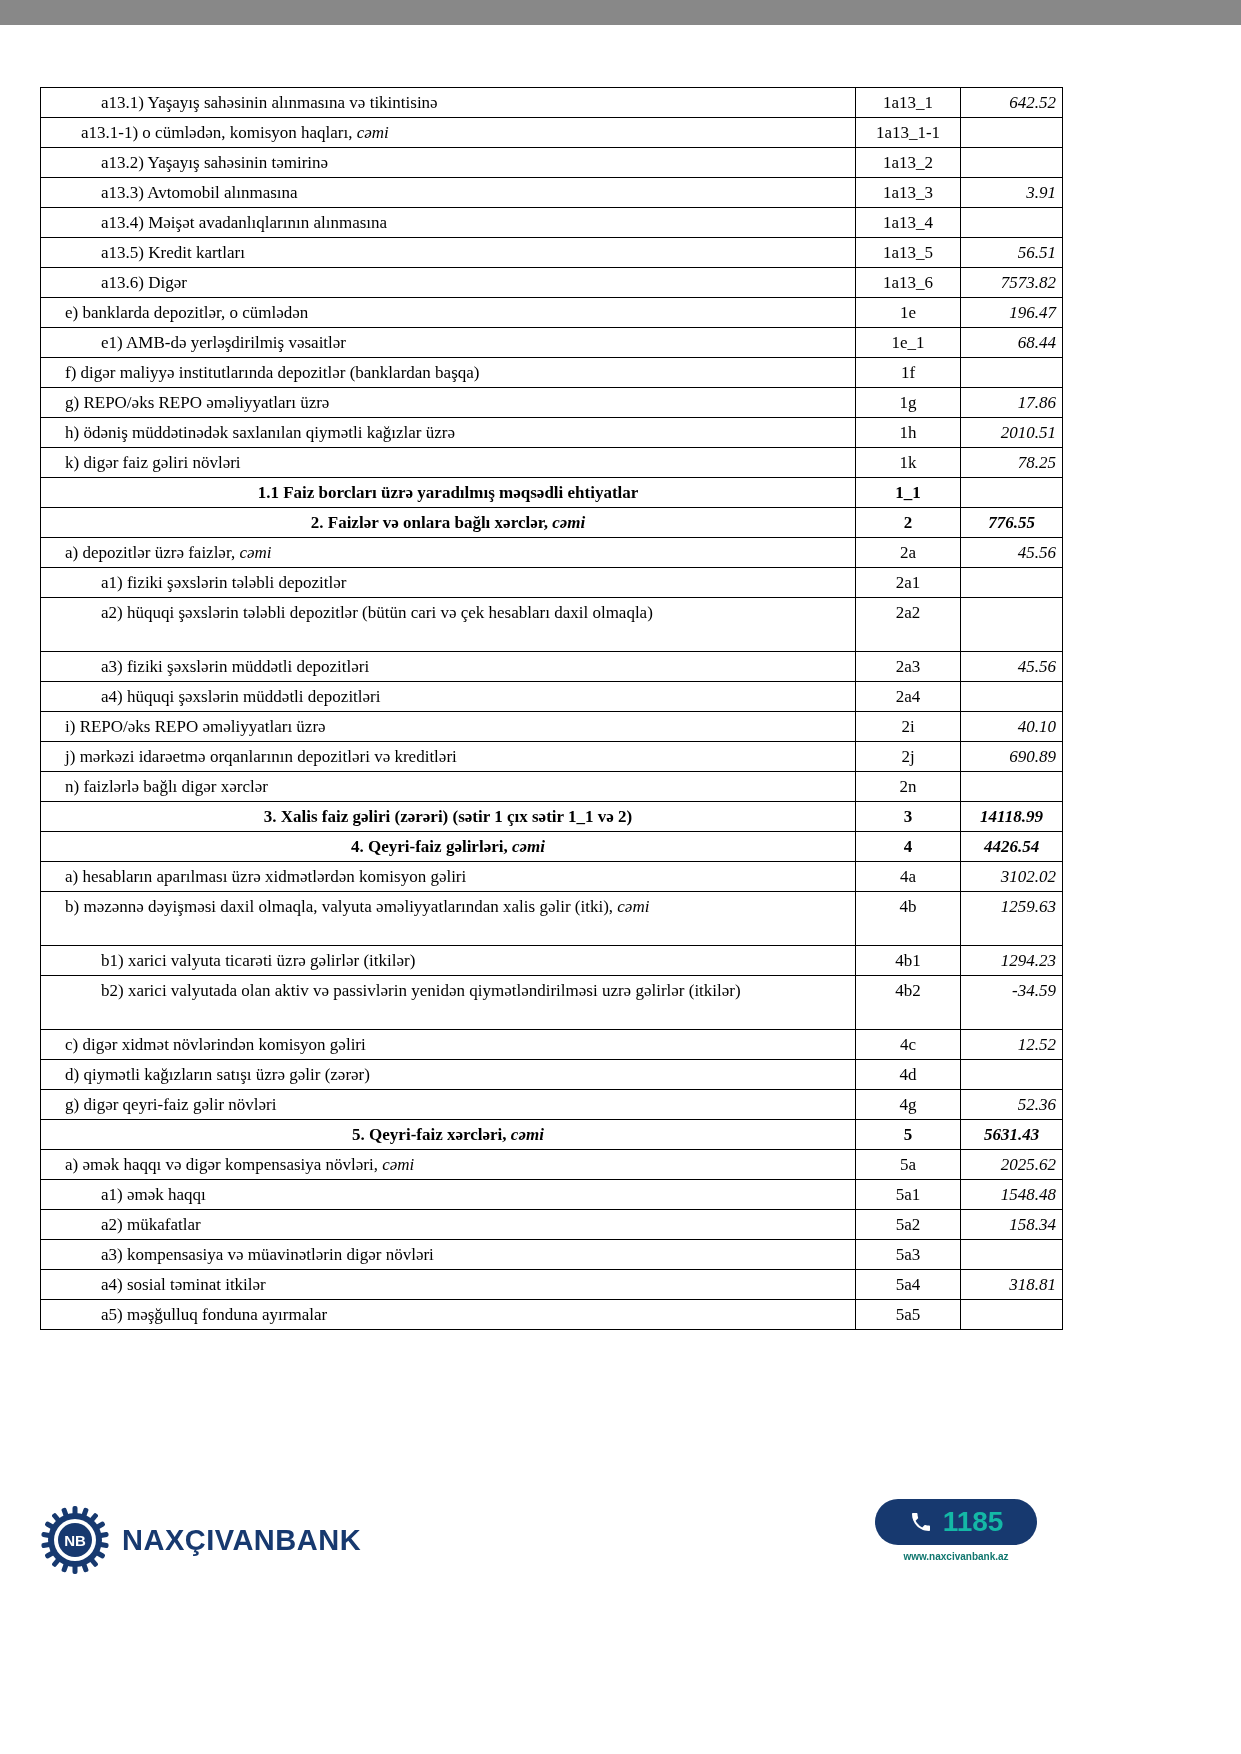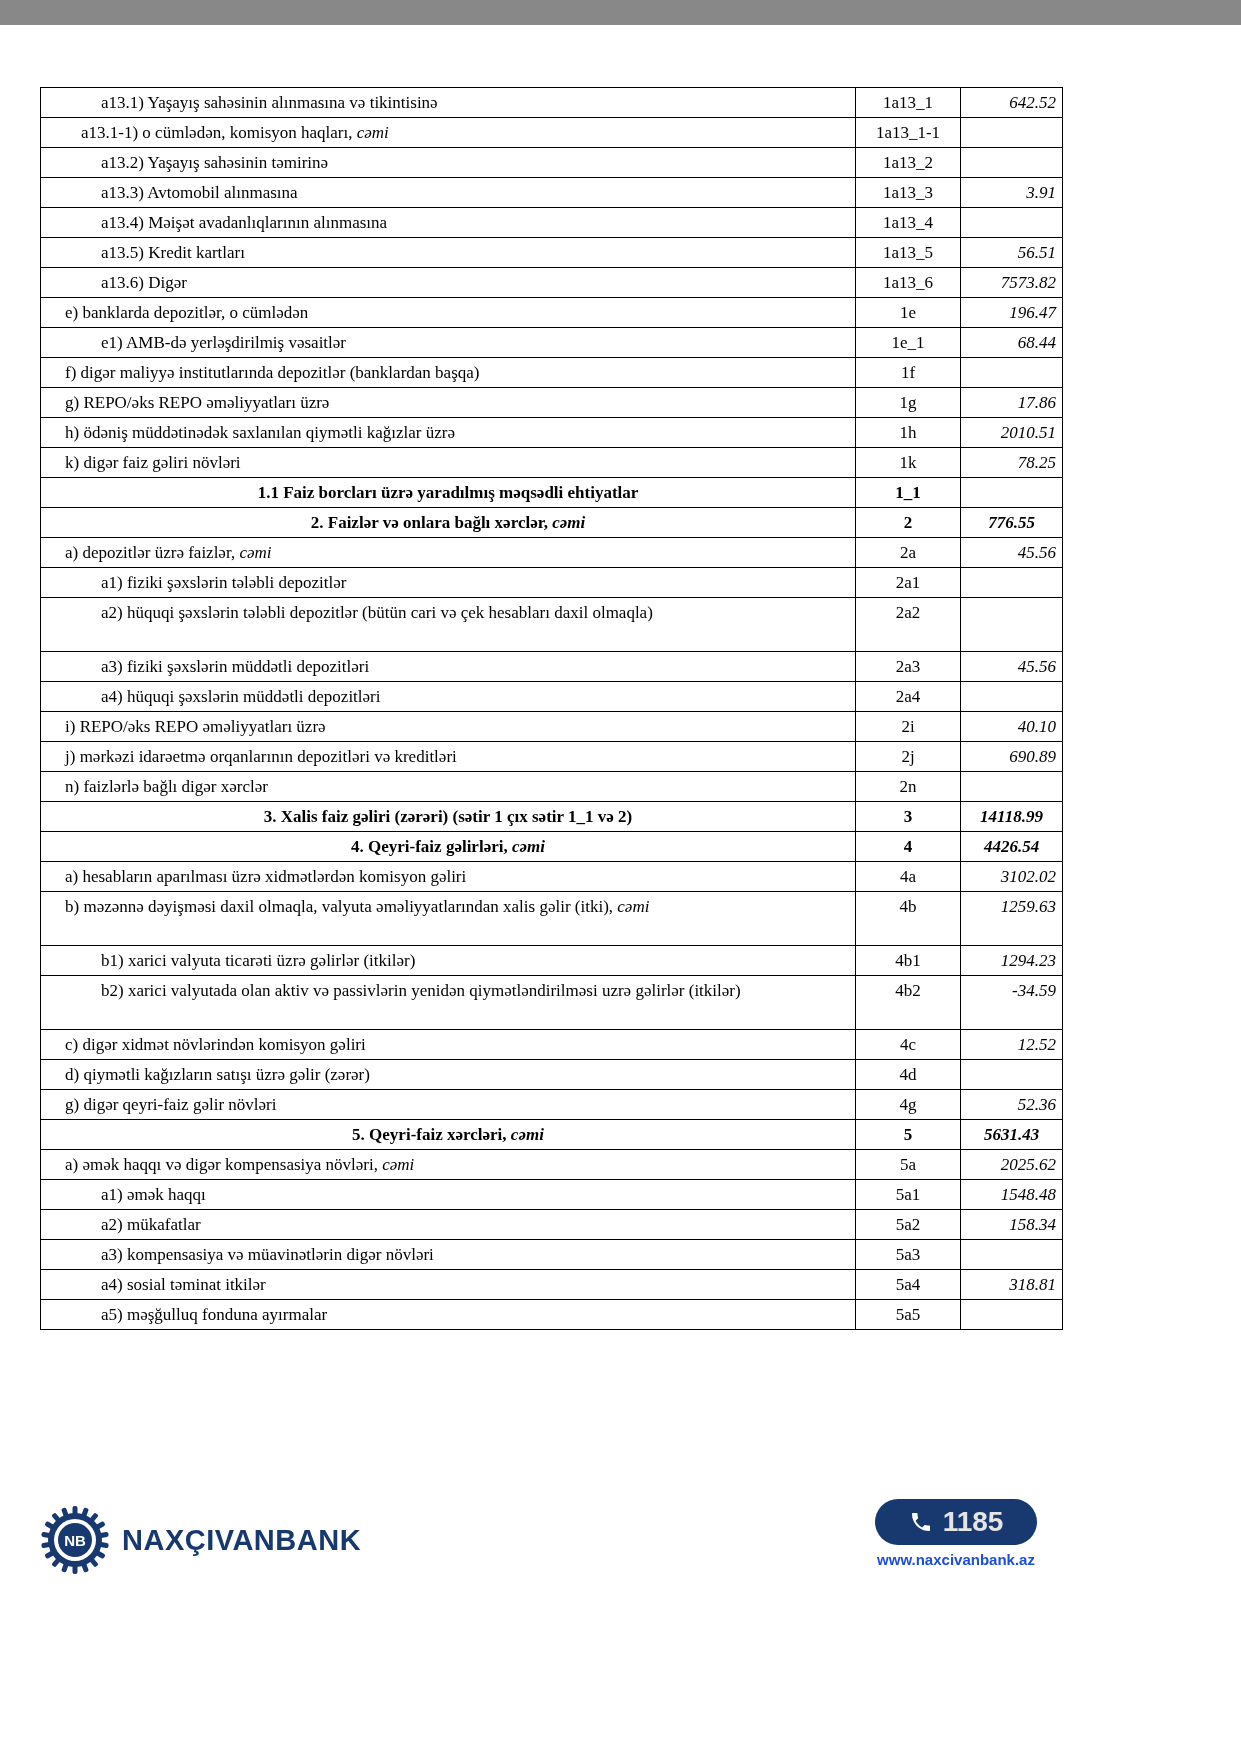--- a/index.html
+++ b/index.html
@@ -46,29 +46,29 @@
   .footer-left { position:absolute; left:0; top:12px; display:flex; align-items:center; gap:12px; }
   .logo { width:70px; height:70px; display:block; }
   .bank-name {
     font-size:29px; font-weight:700; letter-spacing:0.5px;
     color:#17396f;
   }
   .phone-pill {
     position:absolute; left:835px; top:6px;
     width:162px; height:46px;
     background:#17396f; border-radius:23px;
-    color:#e5e5e5;
+    color:#14b8a6;
     display:flex; align-items:center; justify-content:center; gap:10px;
     font-size:28px; font-weight:bold;
   }
   .phone-pill svg { display:block; }
   .website {
     position:absolute; left:830px; top:58px; width:172px;
     text-align:center;
-    font-size:15px; font-weight:600; color:#1d4ed8;
+    font-size:10px; font-weight:600; color:#0f766e;
   }
 </style>
 </head>
 <body>
 
 <div class="page">
 
   <table class="fin">
     <colgroup>
       <col style="width:815px">

